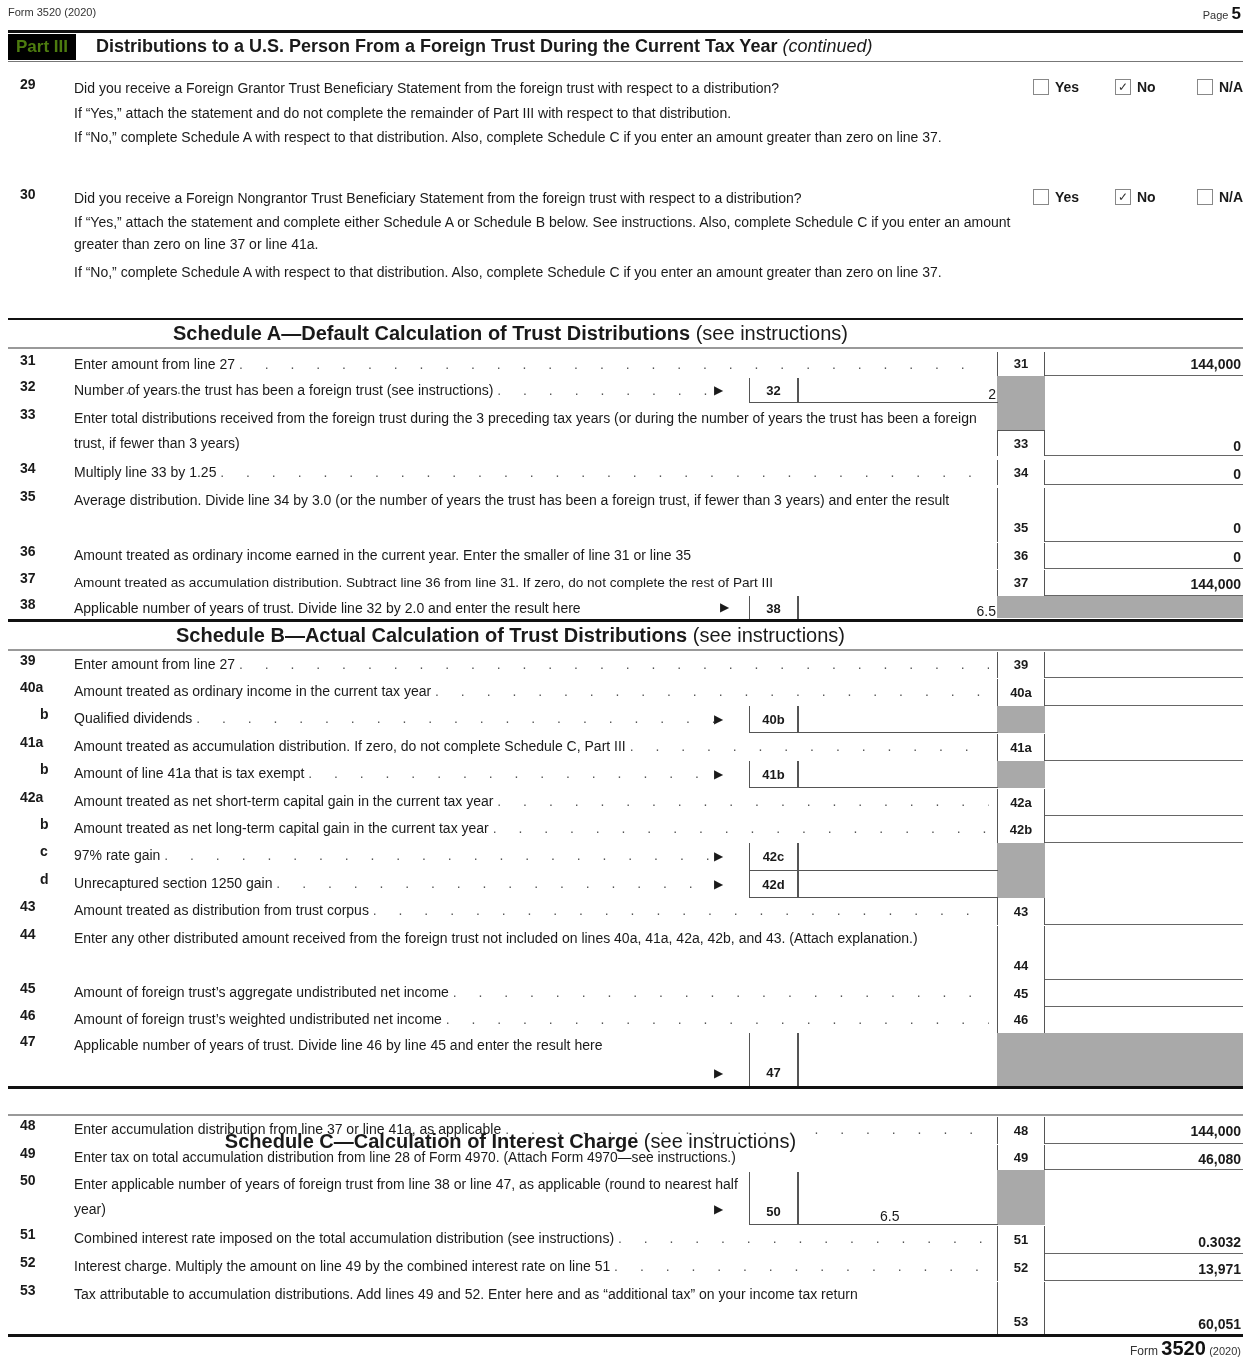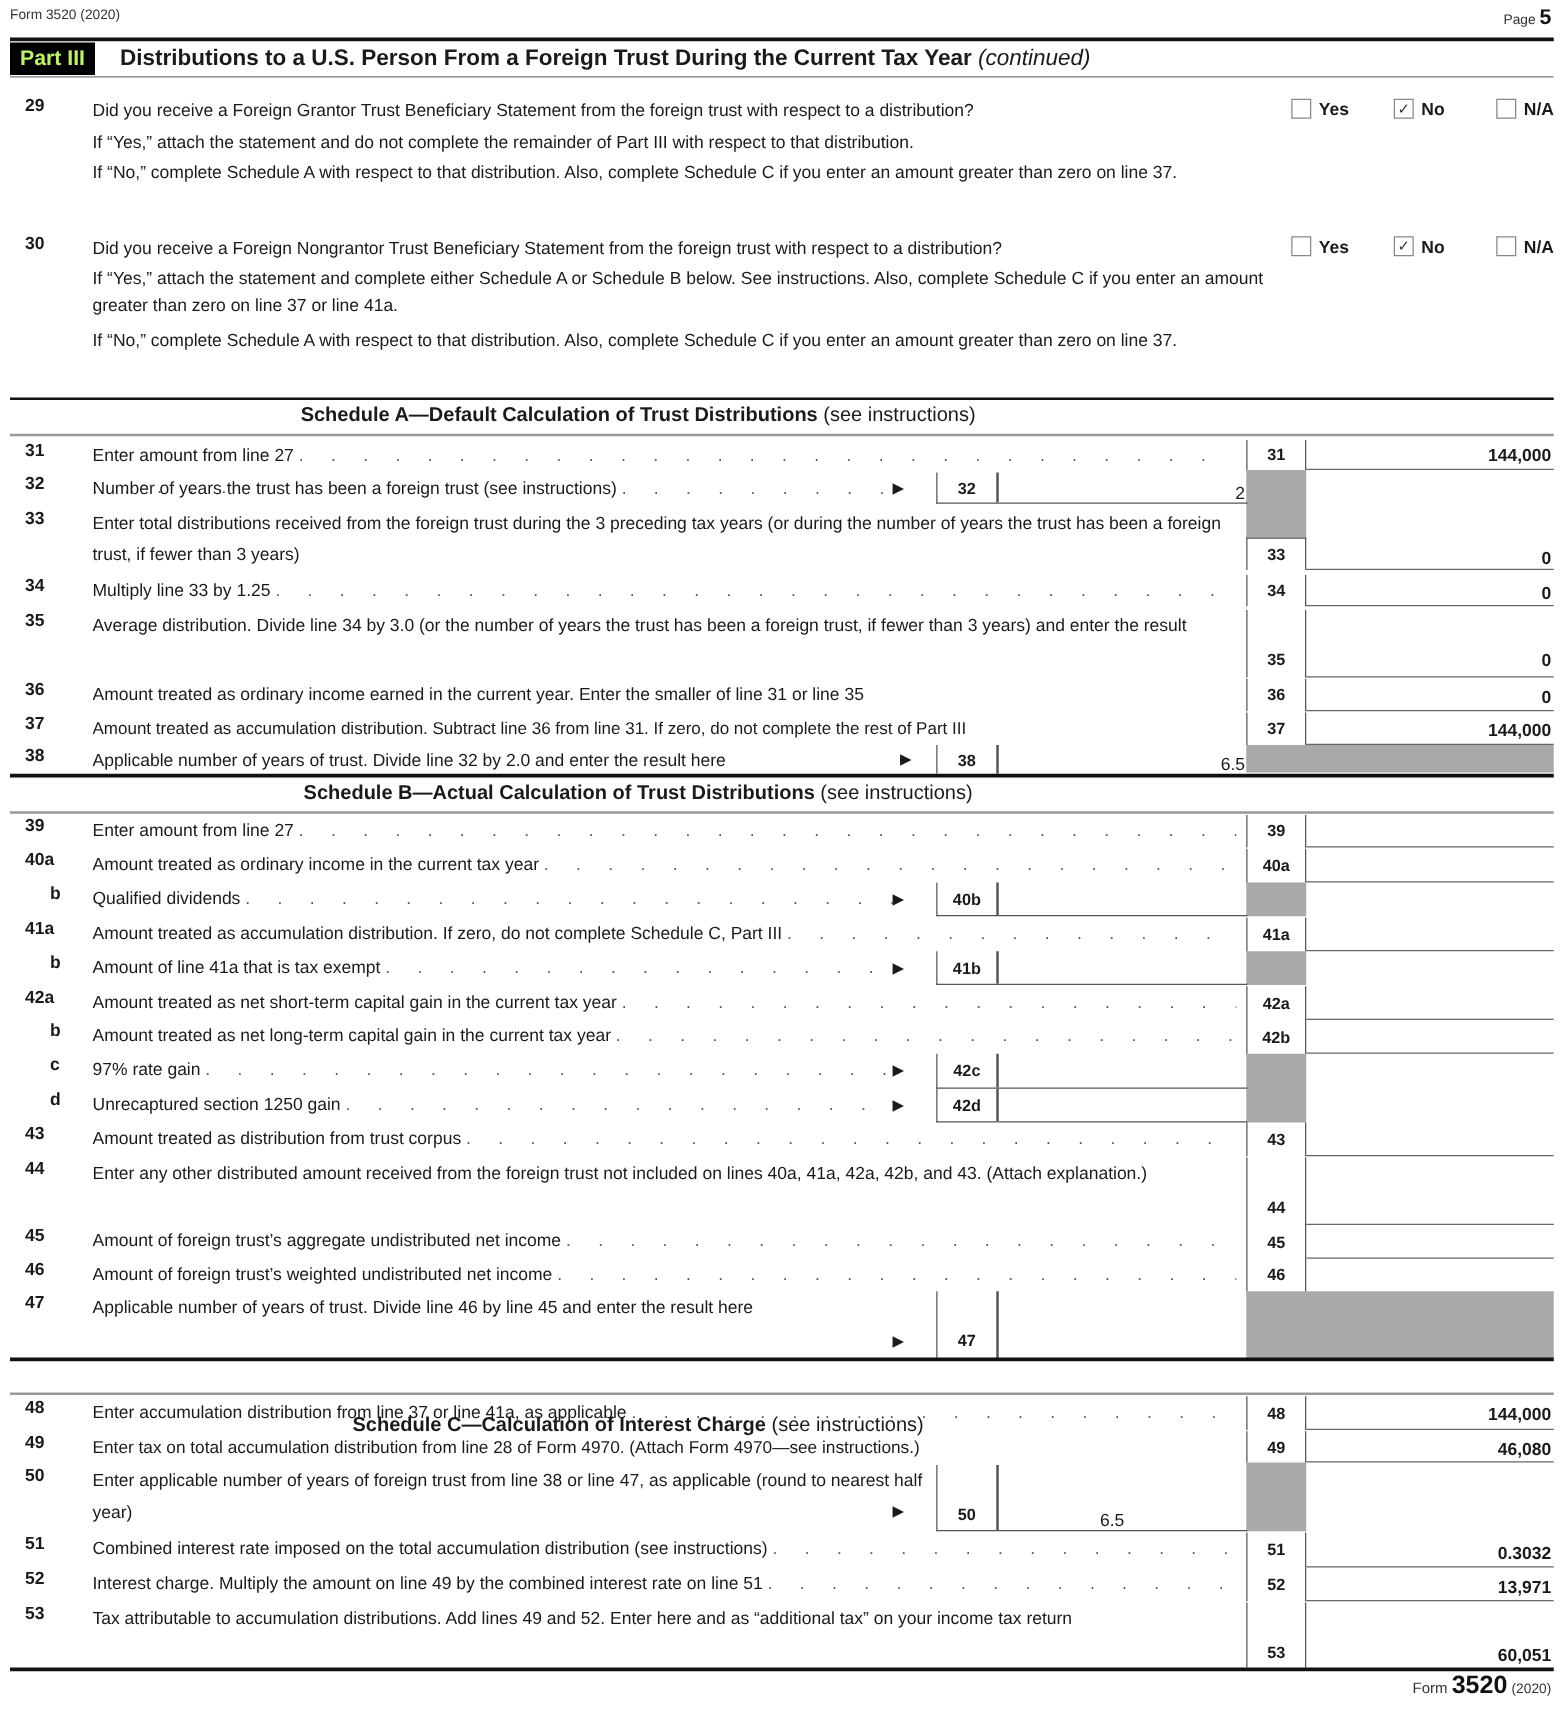--- a/index.html
+++ b/index.html
@@ -5,34 +5,34 @@
   html, body { margin:0; padding:0; background:#fff; }
   body { width:1249px; height:1368px; position:relative; overflow:hidden;
          font-family:"Liberation Sans", sans-serif; color:#1a1a1a; }
   .abs { position:absolute; }
   .topline { left:8px; top:6px; font-size:11px; color:#333; }
   .pagenum { right:8px; top:4px; font-size:11px; color:#333; }
   .pagenum b { font-size:17px; color:#111; }
   .rule-thick { position:absolute; left:8px; right:6px; height:3px; background:#111; }
   .rule-thin  { position:absolute; left:8px; right:6px; height:1px; background:#777; }
   .part-hdr { left:8px; top:33px; right:6px; height:27px; display:flex; align-items:center; }
-  .part-label { background:#000; color:#bef264; font-weight:bold; font-size:17px;
+  .part-label { background:#000; color:#4d7c0f; font-weight:bold; font-size:17px;
                 padding:2px 8px; height:22px; line-height:22px; }
   .part-title { font-weight:bold; font-size:18px; margin-left:20px; }
   .part-title i { font-weight:normal; }
   .q { left:8px; right:6px; font-size:14px; }
   .qnum { position:absolute; left:12px; font-weight:bold; font-size:14px; }
   .qtext { position:absolute; left:66px; width:945px; line-height:25px; }
   .qtext p { margin:0; }
   .cb-group { position:absolute; left:1025px; display:flex; gap:0; font-size:14px; font-weight:bold; }
   .cb { display:flex; align-items:center; width:82px; }
   .cb-box { width:16px; height:16px; border:1px solid #888; box-sizing:border-box; margin-right:6px;
             font-size:12px; line-height:14px; text-align:center; font-weight:normal; color:#333; }
   .sched-title { position:absolute; left:8px; right:6px; height:26px; text-align:center;
-                 font-size:16px; font-weight:bold; line-height:26px; padding-right:230px; box-sizing:border-box; }
+                 font-size:20px; font-weight:bold; line-height:26px; padding-right:230px; box-sizing:border-box; }
   .sched-title span.norm { font-weight:normal; }
   .line { position:absolute; left:8px; width:1235px; font-size:14px; }
   .ln { position:absolute; left:12px; font-weight:bold; width:40px; }
   .ln.sub { left:32px; }
   .lt { position:absolute; left:66px; width:915px; line-height:25px; }
   .dots { color:#555; letter-spacing:9px; }
   .arrow { position:absolute; font-size:12px; }
   .inbox { position:absolute; left:741px; width:249px; border-left:1px solid #555; border-bottom:1px solid #555; box-sizing:border-box; }
   .inbox .lbl { position:absolute; left:0; width:49px; border-right:2px solid #555; text-align:center; font-weight:bold; font-size:13px; box-sizing:border-box; height:100%; }
   .inbox .val { position:absolute; right:2px; bottom:0; font-size:14px; }

